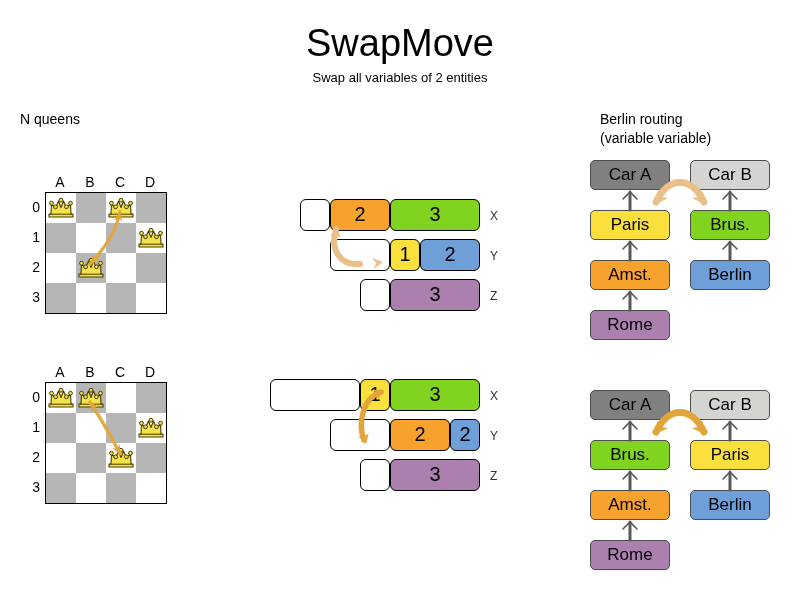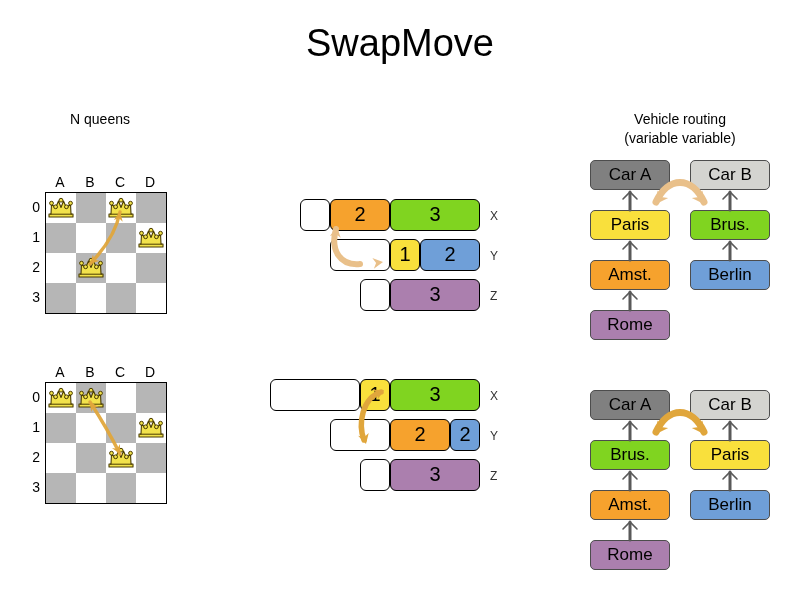--- a/index.html
+++ b/index.html
@@ -13,21 +13,21 @@
 
   .title {
     position: absolute; left: 0; top: 24px; width: 800px;
     text-align: center; font-size: 38px; color: #000; line-height: 1.05;
   }
   .subtitle {
     position: absolute; left: 0; top: 70px; width: 800px;
     text-align: center; font-size: 13px; color: #000;
   }
   .section-title {
-    position: absolute; text-align: center; font-size: 14px; color: #000;
+    position: absolute; text-align: left; font-size: 14px; color: #000;
     line-height: 1.35;
   }
 
   
   .board { position: absolute; width: 120px; height: 120px;
            border: 1.5px solid #000; box-sizing: content-box; }
   .cell { position: absolute; width: 30px; height: 30px; box-sizing: border-box; }
   .cell.light { background: #ffffff; }
   .cell.dark  { background: #b6b6b6; }
   .colhead, .rowhead {
@@ -52,24 +52,25 @@
     border: 1.5px solid #4d4d4d; border-radius: 5px;
     font-size: 17px; color: #000; text-align: center; line-height: 27px;
   }
 </style>
 </head>
 <body>
 
 <div id="root">
 
   <div class="title">SwapMove</div>
+  <div class="subtitle">Swap all variables of 2 entities</div>
 
   <div class="section-title" style="left:20px; top:110px; width:160px;">N queens</div>
   <div class="section-title" style="left:600px; top:110px; width:160px;">
-    <div>Vehicle routing</div>
+    <div>Berlin routing</div>
     <div>(variable variable)</div>
   </div>
 
   <div id="canvas-layer"></div>
 <div class="colhead" style="left: 45px; top: 174px;">A</div>
     <div class="colhead" style="left: 75px; top: 174px;">B</div>
     <div class="colhead" style="left: 105px; top: 174px;">C</div>
     <div class="colhead" style="left: 135px; top: 174px;">D</div>
     <div class="rowhead" style="left: 26px; top: 199px;">0</div>
     <div class="rowhead" style="left: 26px; top: 229px;">1</div>

